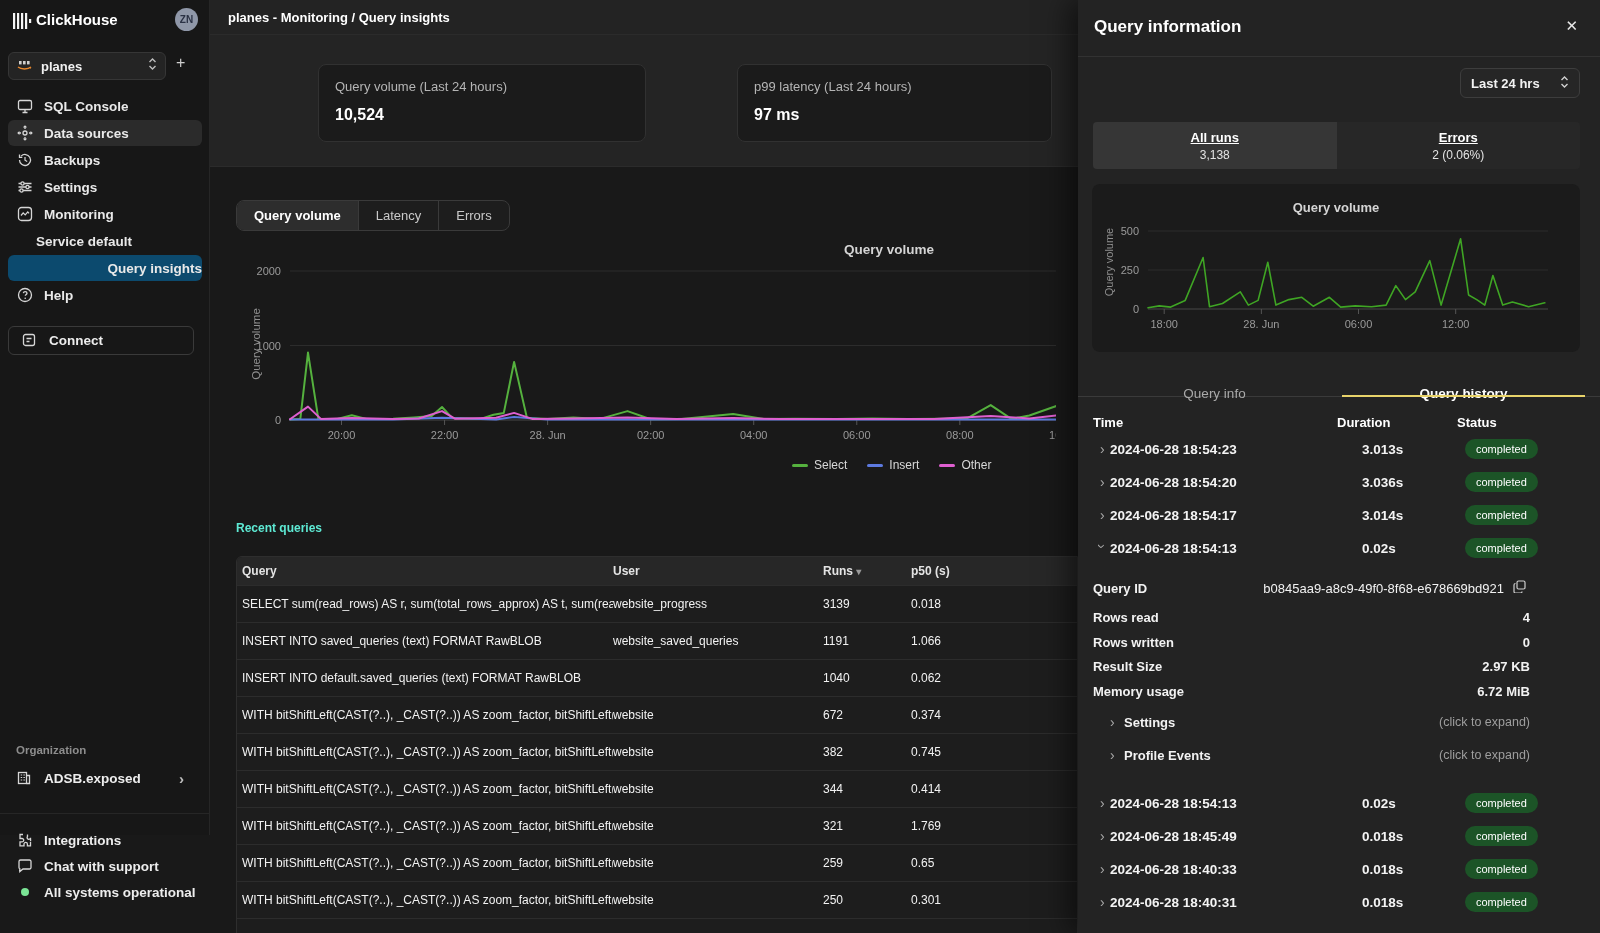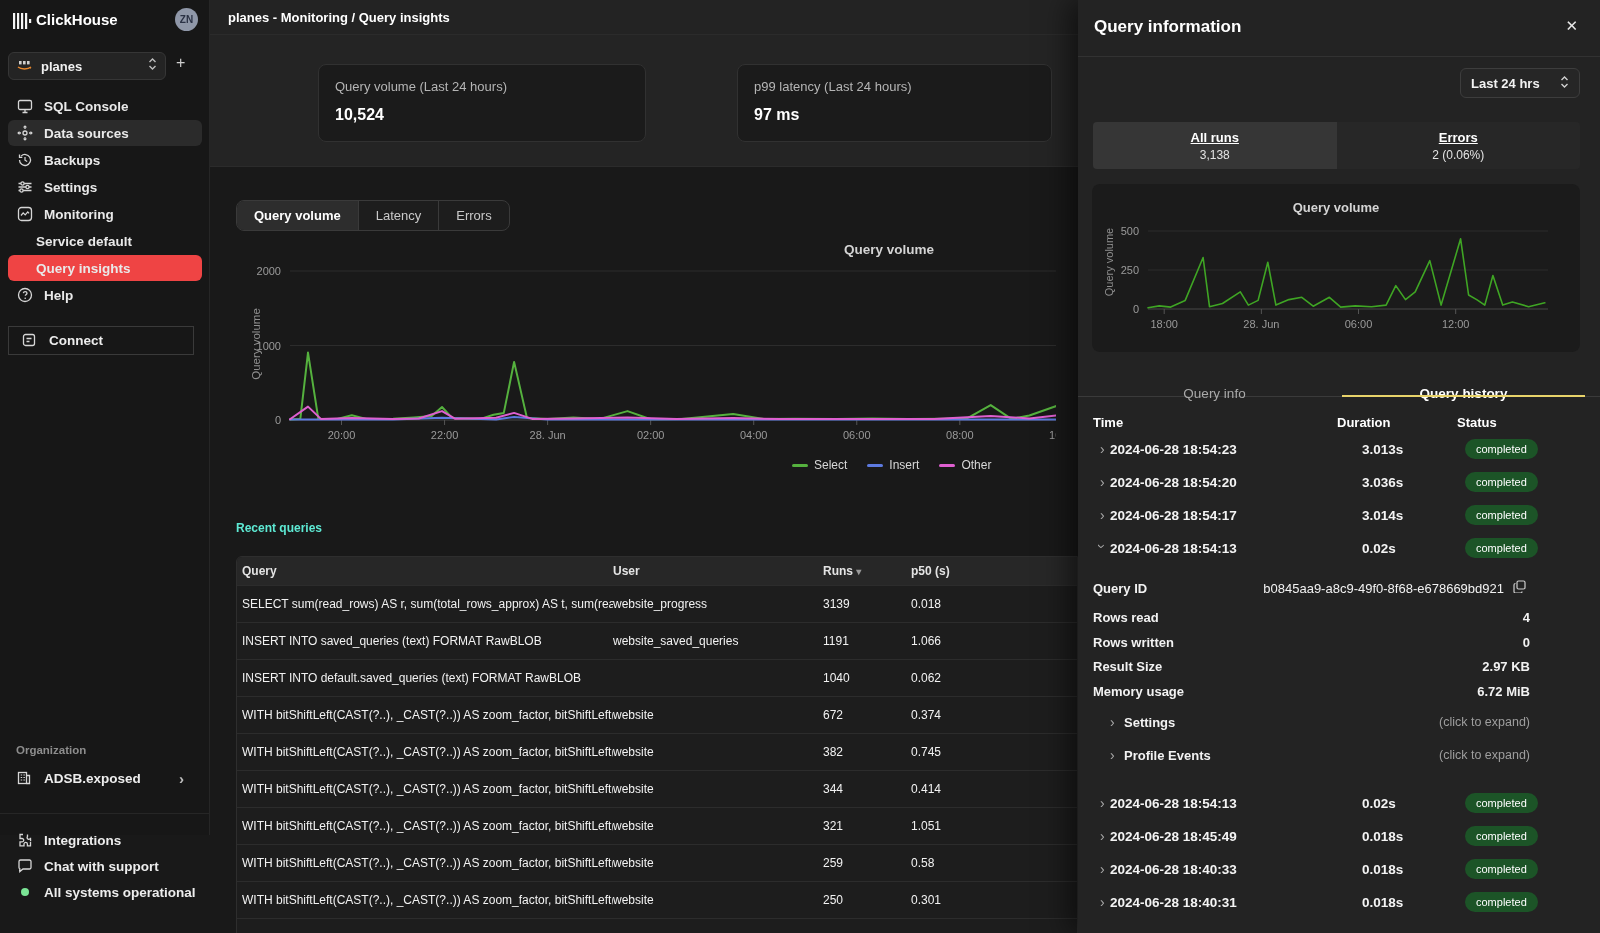--- a/index.html
+++ b/index.html
@@ -21,24 +21,24 @@
     display:flex; align-items:center; padding:0 8px; }
   .svc-select .lbl { font-size:13px; color:#f0f0f0; font-weight:bold; margin-left:9px; flex:1; }
   .add-btn { position:absolute; left:176px; top:54px; font-size:16px; color:#cfcfcf; cursor:default; }
   .nav { position:absolute; left:0; top:92px; width:210px; }
   .nav-item { position:relative; margin:1px 8px; height:26px; border-radius:6px;
     display:flex; align-items:center; padding-left:8px; color:#e9e9e9;
     font-size:13.5px; font-weight:bold; }
   .nav-item .ni { width:17px; height:17px; margin-right:11px; color:#d6d6d6;
     display:flex; align-items:center; justify-content:center; }
   .nav-item.active1 { background:#2b2b2b; }
-  .nav-item.active2 { background:#ef4444; }
+  .nav-item.active2 { background:#0c4a6e;justify-content:flex-end; }
   .nav-item.sub { padding-left:28px; }
   .connect-btn { position:absolute; left:8px; top:326px; width:186px; height:29px;
-    border:1px solid #3a3a3a; border-radius:0; display:flex; align-items:center;
+    border:1px solid #3a3a3a; border-radius:6px; display:flex; align-items:center;
     padding-left:12px; color:#ededed; font-size:13.5px; font-weight:bold; }
   .connect-btn .ni { width:17px; height:17px; margin-right:11px; color:#d6d6d6; }
   .org-label { position:absolute; left:16px; top:744px; font-size:11.5px; color:#8d8d8d; font-weight:bold; }
   .org-row { position:absolute; left:8px; top:764px; width:186px; height:28px;
     display:flex; align-items:center; padding-left:8px; color:#ededed; font-size:13.5px; font-weight:bold; }
   .org-row .ni { width:17px; height:17px; margin-right:11px; color:#d6d6d6; }
   .org-row .chev { margin-left:auto; margin-right:10px; color:#bdbdbd; font-size:15px; }
   .side-div { position:absolute; left:0; top:813px; width:210px; border-top:1px solid #262626; }
   .foot-item { position:absolute; left:8px; width:194px; height:24px; display:flex;
     align-items:center; padding-left:8px; color:#ededed; font-size:13.5px; font-weight:bold; }
@@ -404,27 +404,27 @@
       <div class="qrow">
         <div class="cq">WITH bitShiftLeft(CAST(?..), _CAST(?..)) AS zoom_factor, bitShiftLeft(CAST(?.....</div>
         <div class="cu">website</div>
         <div class="cr">344</div>
         <div class="cp">0.414</div>
       </div>
       <div class="qrow">
         <div class="cq">WITH bitShiftLeft(CAST(?..), _CAST(?..)) AS zoom_factor, bitShiftLeft(CAST(?.....</div>
         <div class="cu">website</div>
         <div class="cr">321</div>
-        <div class="cp">1.051</div>
+        <div class="cp">1.769</div>
       </div>
       <div class="qrow">
         <div class="cq">WITH bitShiftLeft(CAST(?..), _CAST(?..)) AS zoom_factor, bitShiftLeft(CAST(?.....</div>
         <div class="cu">website</div>
         <div class="cr">259</div>
-        <div class="cp">0.58</div>
+        <div class="cp">0.65</div>
       </div>
       <div class="qrow">
         <div class="cq">WITH bitShiftLeft(CAST(?..), _CAST(?..)) AS zoom_factor, bitShiftLeft(CAST(?.....</div>
         <div class="cu">website</div>
         <div class="cr">250</div>
         <div class="cp">0.301</div>
       </div>
       <div class="qrow partial"></div>
     </div>
   </main>

